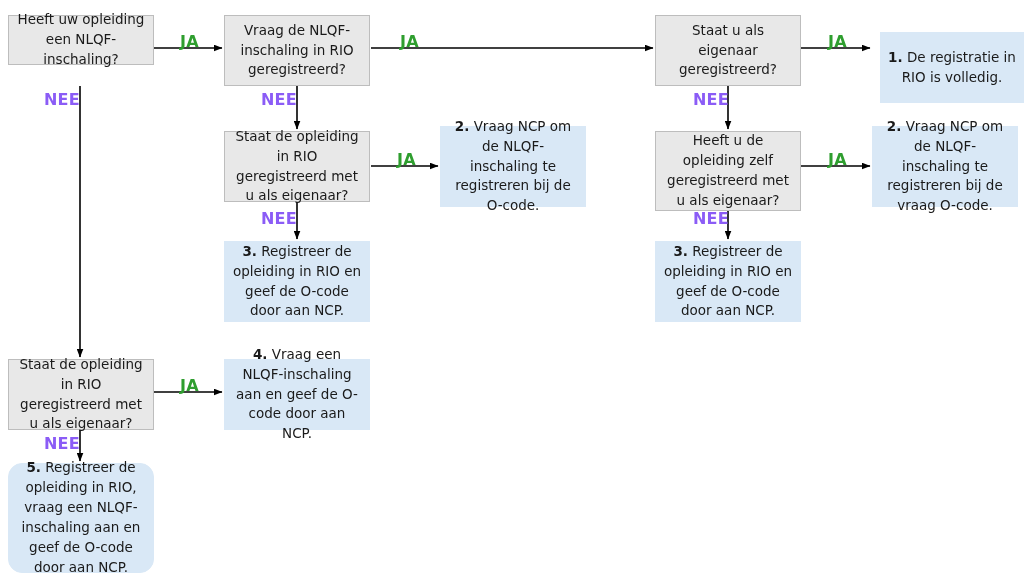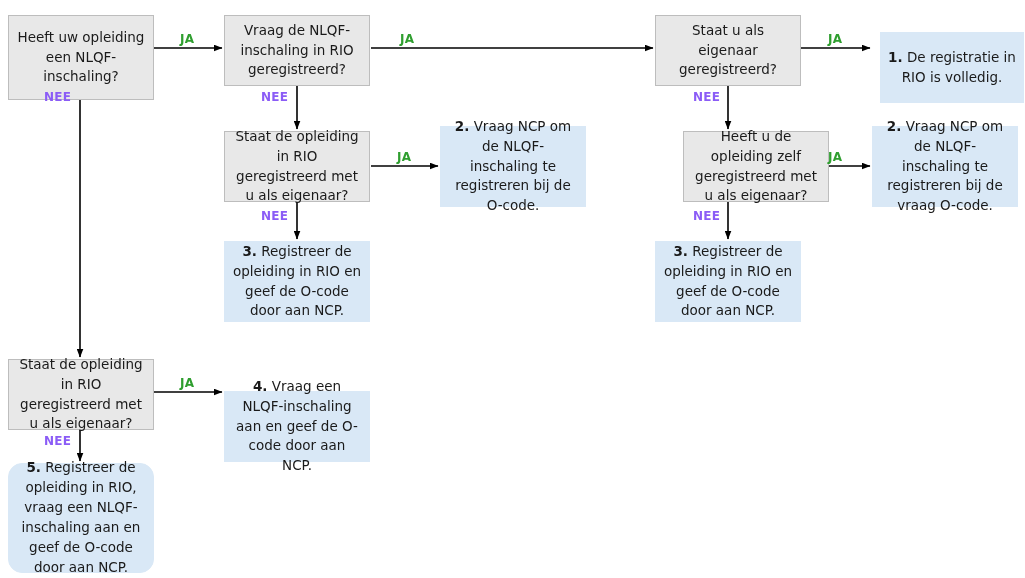--- a/index.html
+++ b/index.html
@@ -34,21 +34,21 @@
     background: #e8e8e8;
     border: 1px solid #bdbdbd;
   }
   .node.action {
     background: #d9e8f6;
     border: 1px solid #d9e8f6;
   }
   .node b { font-weight: bold; }
   .edge-label {
     position: absolute;
-    font-size: 12px;
+    font-size: 16px;
     font-weight: bold;
     letter-spacing: 0.2px;
     white-space: nowrap;
   }
   .edge-label.yes { color: #2f9e2f; }
   .edge-label.no  { color: #8b5cf6; }
   svg.edges {
     position: absolute;
     left: 0; top: 0;
     width: 1025px;
@@ -86,37 +86,37 @@
 
     <line x1="801" y1="166" x2="870" y2="166" stroke="#000" stroke-width="1.6" marker-end="url(#arrowhead)"></line>
 
     <line x1="728" y1="202" x2="728" y2="239" stroke="#000" stroke-width="1.6" marker-end="url(#arrowhead)"></line>
 
     <line x1="154" y1="392" x2="222" y2="392" stroke="#000" stroke-width="1.6" marker-end="url(#arrowhead)"></line>
 
     <line x1="80" y1="430" x2="80" y2="461" stroke="#000" stroke-width="1.6" marker-end="url(#arrowhead)"></line>
   </svg>
 
-  <div class="node decision" style="left:8px; top:15px; width:146px; height:85px;">
+  <div class="node decision" style="left:8px; top:15px; width:146px; height:50px;">
     <span class="inner">Heeft uw opleiding een NLQF-inschaling?</span>
   </div>
 
   <div class="node decision" style="left:224px; top:15px; width:146px; height:71px;">
     <span class="inner">Vraag de NLQF-inschaling in RIO geregistreerd?</span>
   </div>
 
   <div class="node decision" style="left:655px; top:15px; width:146px; height:71px;">
     <span class="inner">Staat u als eigenaar geregistreerd?</span>
   </div>
 
   <div class="node decision" style="left:224px; top:131px; width:146px; height:71px;">
     <span class="inner">Staat de opleiding in RIO geregistreerd met u als eigenaar?</span>
   </div>
 
-  <div class="node decision" style="left:655px; top:131px; width:146px; height:71px;margin-left:28px;">
+  <div class="node decision" style="left:655px; top:131px; width:146px; height:80px;">
     <span class="inner">Heeft u de opleiding zelf geregistreerd met u als eigenaar?</span>
   </div>
 
   <div class="node decision" style="left:8px; top:359px; width:146px; height:71px;">
     <span class="inner">Staat de opleiding in RIO geregistreerd met u als eigenaar?</span>
   </div>
 
   <div class="node action" style="left:872px; top:32px; width:144px; height:71px;margin-left:8px;">
     <span class="inner"><b>1.</b> <span>De registratie in RIO is volledig.</span></span>
   </div>
@@ -130,21 +130,21 @@
   </div>
 
   <div class="node action" style="left:224px; top:241px; width:146px; height:81px;">
     <span class="inner"><b>3.</b> <span>Registreer de opleiding in RIO en geef de O-code door aan NCP.</span></span>
   </div>
 
   <div class="node action" style="left:655px; top:241px; width:146px; height:81px;">
     <span class="inner"><b>3.</b> <span>Registreer de opleiding in RIO en geef de O-code door aan NCP.</span></span>
   </div>
 
-  <div class="node action" style="left:224px; top:359px; width:146px; height:71px;margin-top:32px;">
+  <div class="node action" style="left:224px; top:359px; width:146px; height:71px;">
     <span class="inner"><b>4.</b> <span>Vraag een NLQF-inschaling aan en geef de O-code door aan NCP.</span></span>
   </div>
 
   <div class="node action" style="left:8px; top:463px; width:146px; height:110px;border-radius:14px;">
     <span class="inner"><b>5.</b> <span>Registreer de opleiding in RIO, vraag een NLQF-inschaling aan en geef de O-code door aan NCP.</span></span>
   </div>
 
   <div class="edge-label yes" style="left:180px; top:32px;">JA</div>
   <div class="edge-label no" style="left:44px; top:90px;">NEE</div>
 

